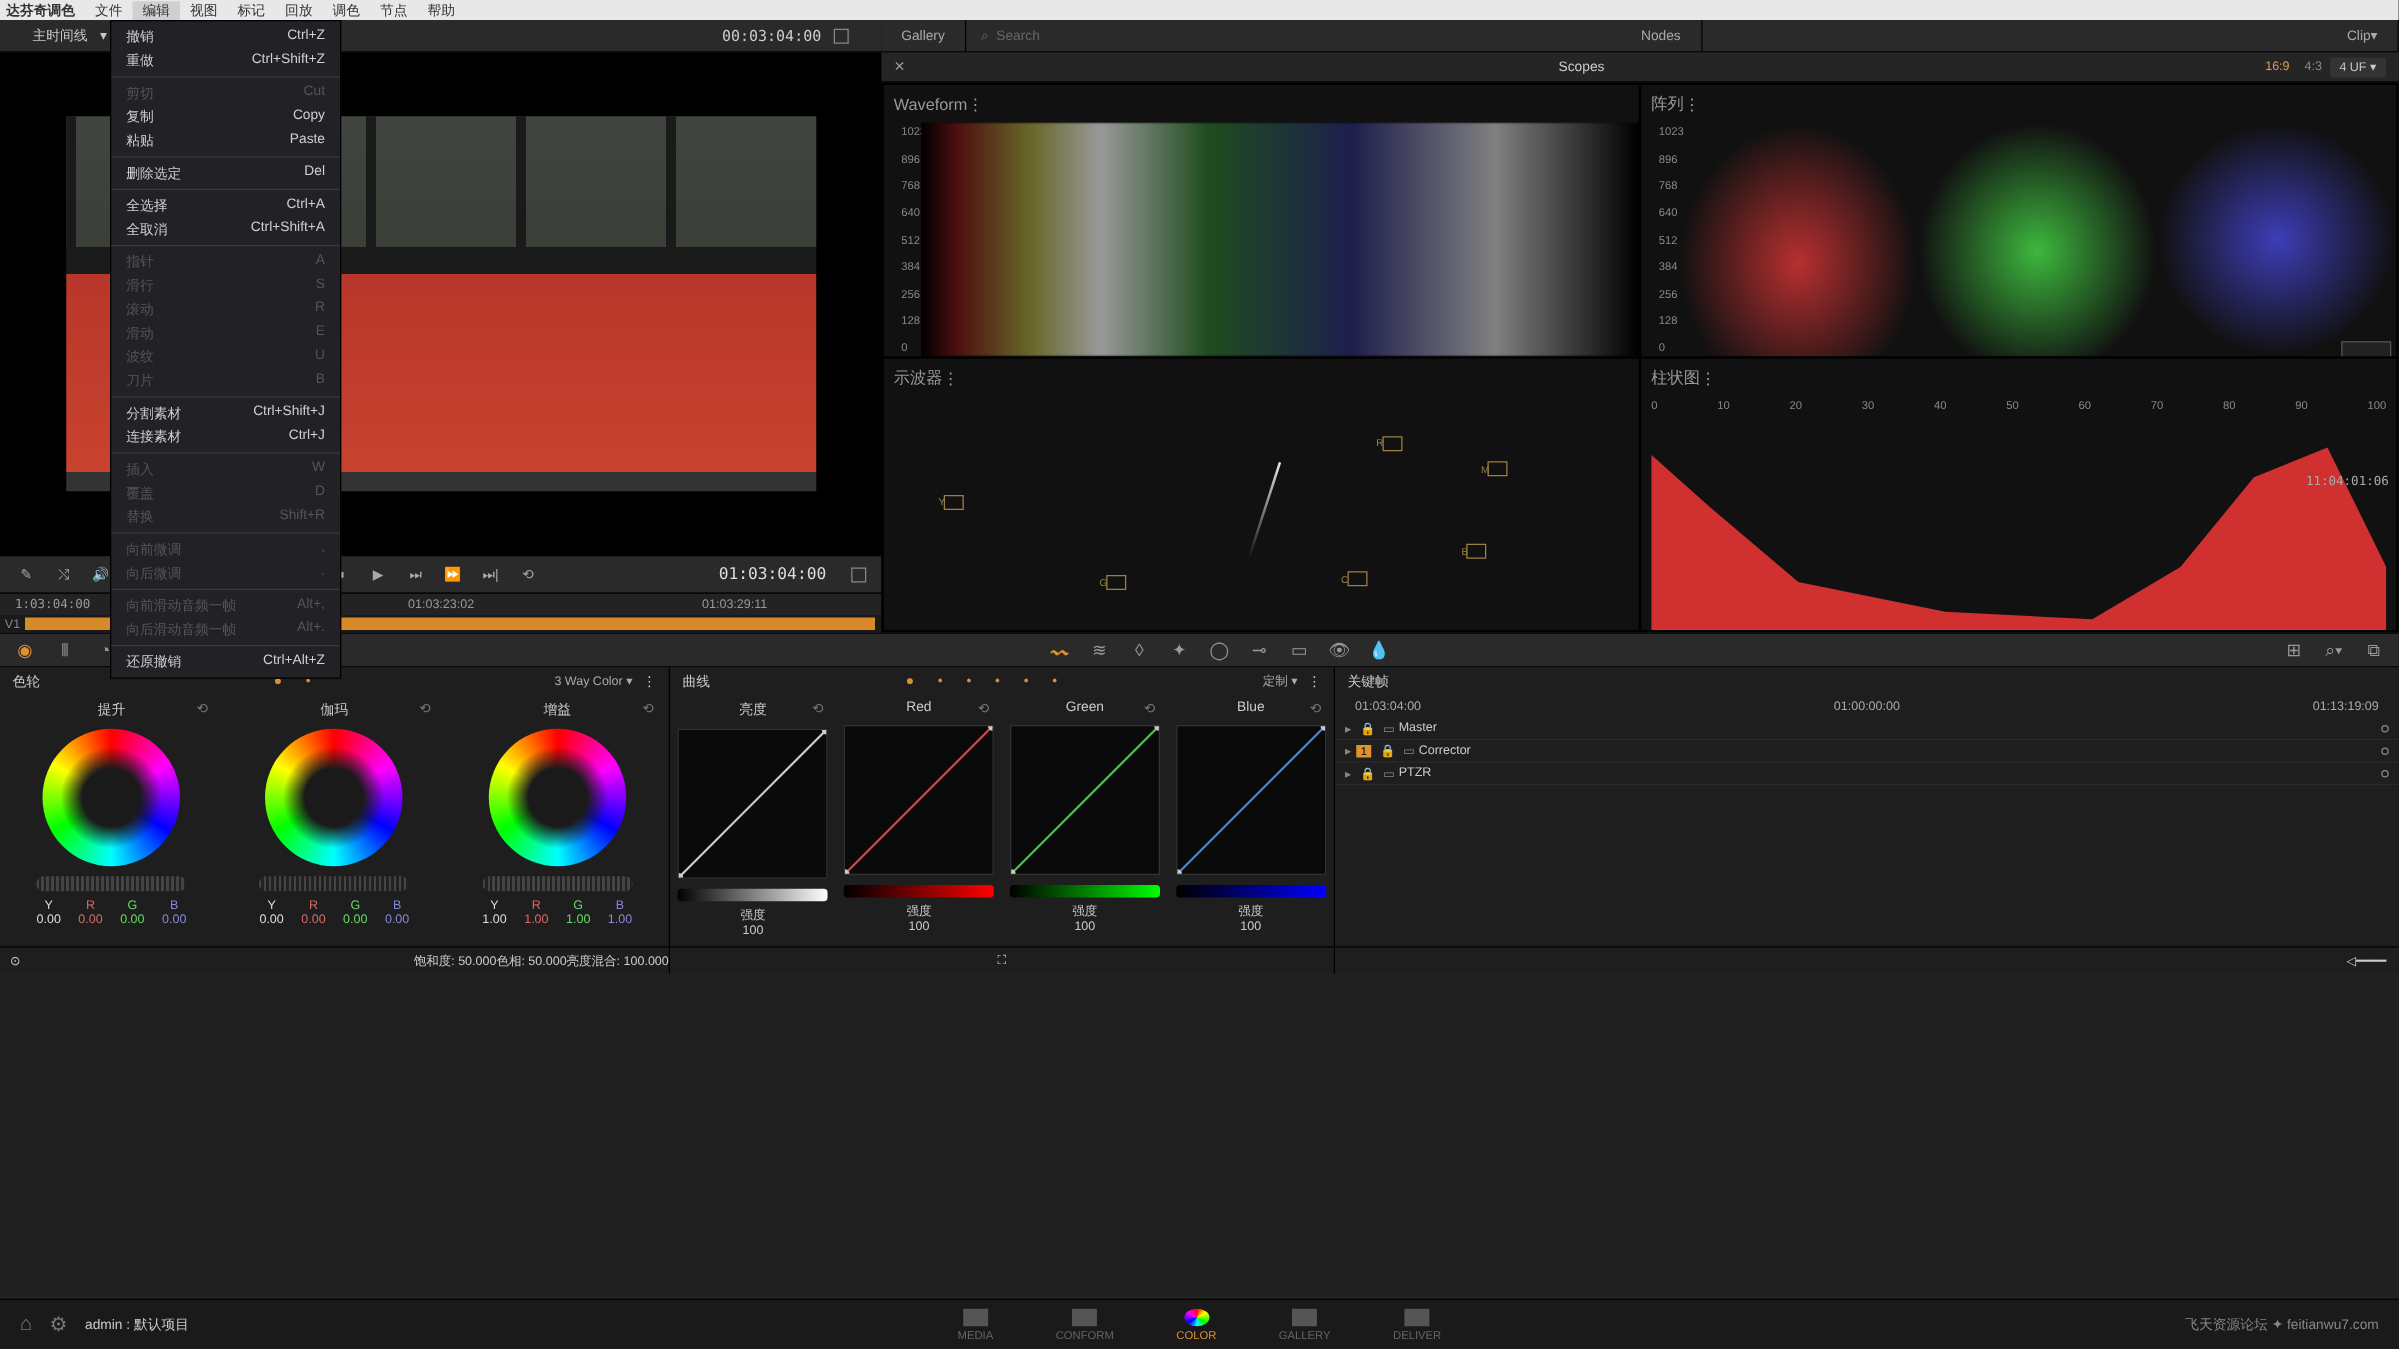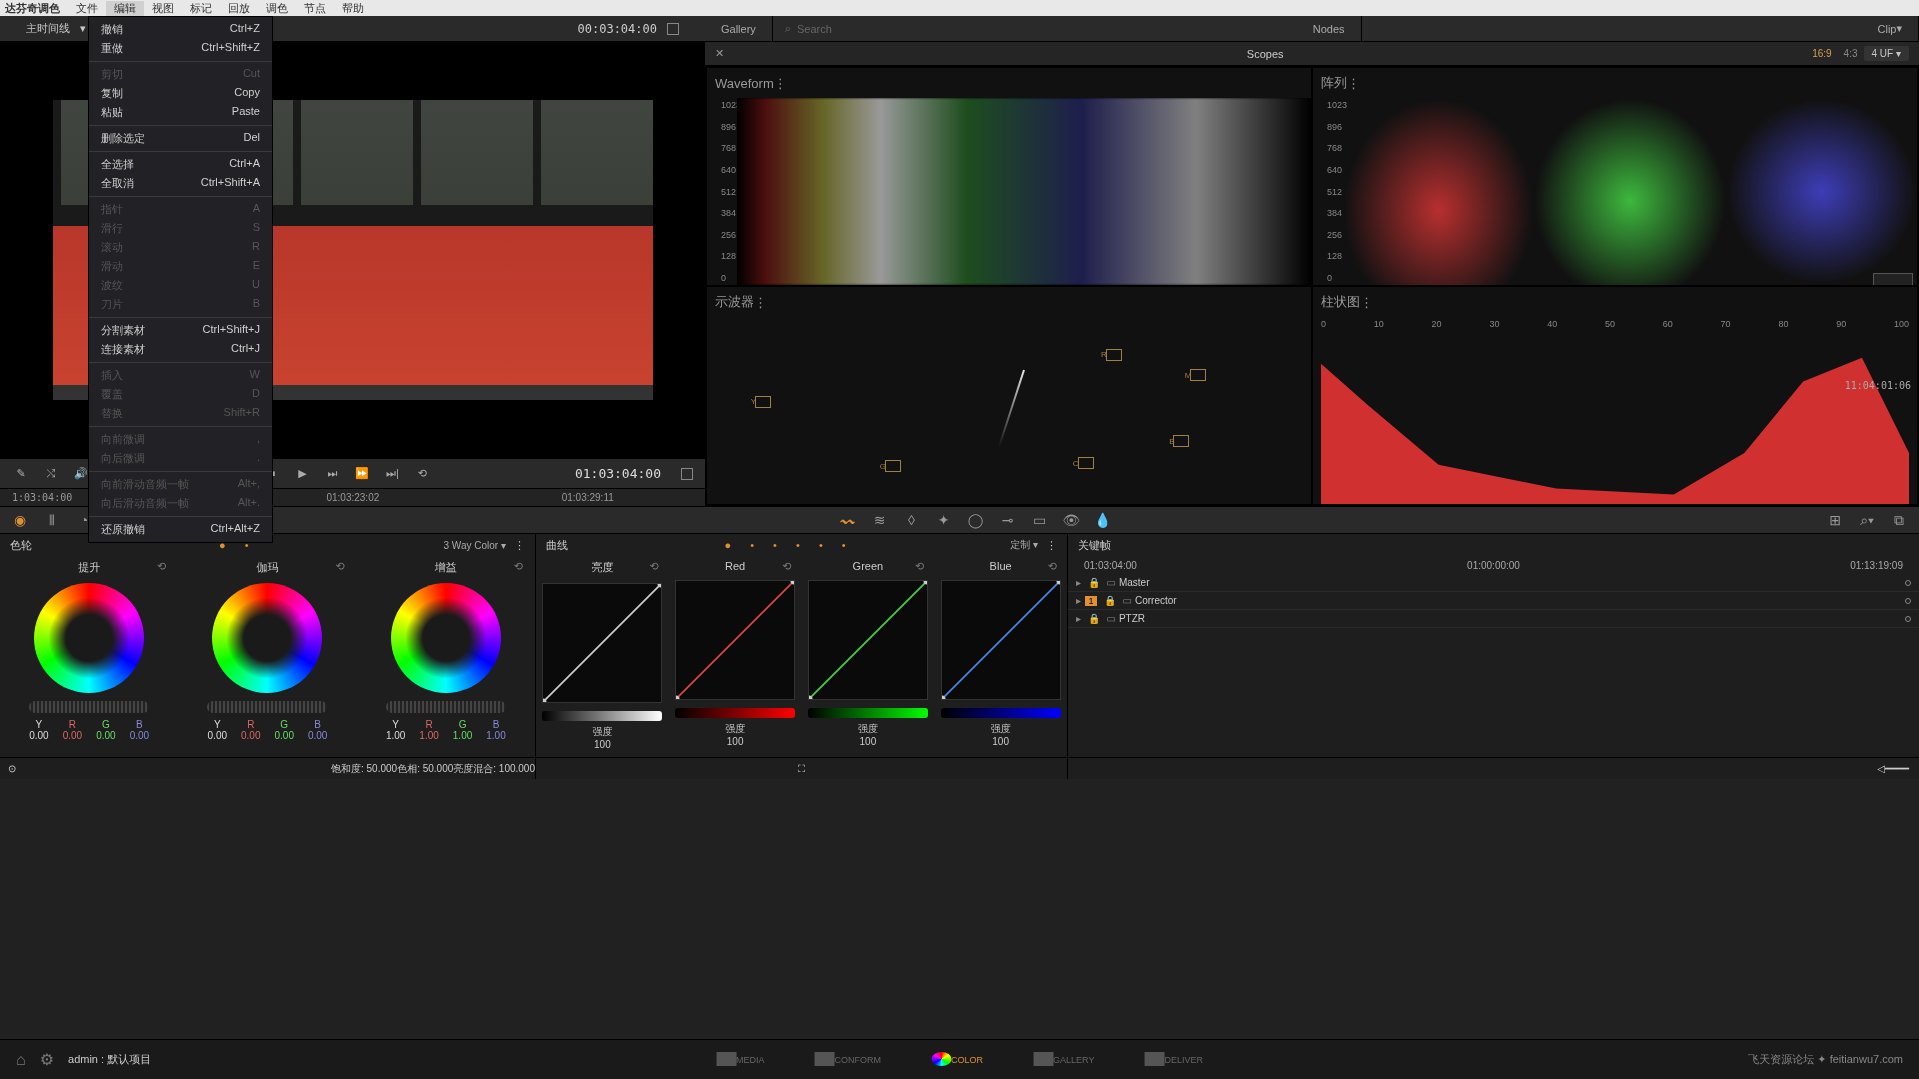--- a/index.html
+++ b/index.html
@@ -100,21 +100,21 @@
 .kf-rows{flex:1}
 .kf-row{height:18px;display:flex;align-items:center;padding:0 8px;font-size:10px;color:#ccc;border-bottom:1px solid #2a2a2a}
 .kf-row .tri{margin-right:4px;color:#888}
 .kf-row .num{background:#e09030;color:#000;width:12px;text-align:center;margin-right:4px;font-size:9px}
 .kf-row .ico{margin:0 3px;color:#888;font-size:10px}
 .kf-row .mk{margin-left:auto;width:6px;height:6px;border:1px solid #888;border-radius:50%}
 .bottom-nav{position:absolute;bottom:0;left:0;right:0;height:40px;background:#1a1a1a;display:flex;align-items:center;padding:0 16px;border-top:1px solid #000}
 .bottom-nav .ico{color:#777;margin-right:14px;font-size:16px;cursor:pointer}
 .bottom-nav .proj{color:#ccc;font-size:11px}
 .bottom-nav .pages{position:absolute;left:50%;transform:translateX(-50%);display:flex;gap:50px}
-.bottom-nav .page{display:flex;flex-direction:row;align-items:center;font-size:9px;color:#666;cursor:pointer}
+.bottom-nav .page{display:flex;flex-direction:column;align-items:center;font-size:9px;color:#666;cursor:pointer}
 .bottom-nav .page.act{color:#e09030}
 .bottom-nav .page .picon{width:20px;height:14px;margin-bottom:2px;background:#555}
 .bottom-nav .page.act .picon{background:conic-gradient(red,yellow,lime,cyan,blue,magenta,red);border-radius:50%}
 .bottom-nav .brand{margin-left:auto;color:#888;font-size:11px}
 .sq{width:12px;height:12px;border:1px solid #888}
 </style>
 </head>
 <body>
 
 <div class="menubar">
@@ -263,20 +263,24 @@
       <span class="btn">⟲</span>
       <div style="flex:1"></div>
       <span class="tc2">01:03:04:00</span>
       <span class="sq"></span>
     </div>
     <div class="ruler">
       <span style="position:absolute;left:12px;font-family:monospace">1:03:04:00</span>
       <span>01:03:16:17</span>
       <span>01:03:23:02</span>
       <span>01:03:29:11</span>
+    </div>
+    <div class="track">
+      <span class="lbl">V1</span>
+      <div class="strip"></div>
     </div>
   </div>
 
   <div class="right-pane">
     <div class="right-top">
       <div class="tab">Gallery</div>
       <div class="search">⌕ <span style="margin-left:6px" placeholder="Search">Search</span></div>
       <div class="tab">Nodes</div>
       <div style="flex:1"></div>
       <div class="tab">

